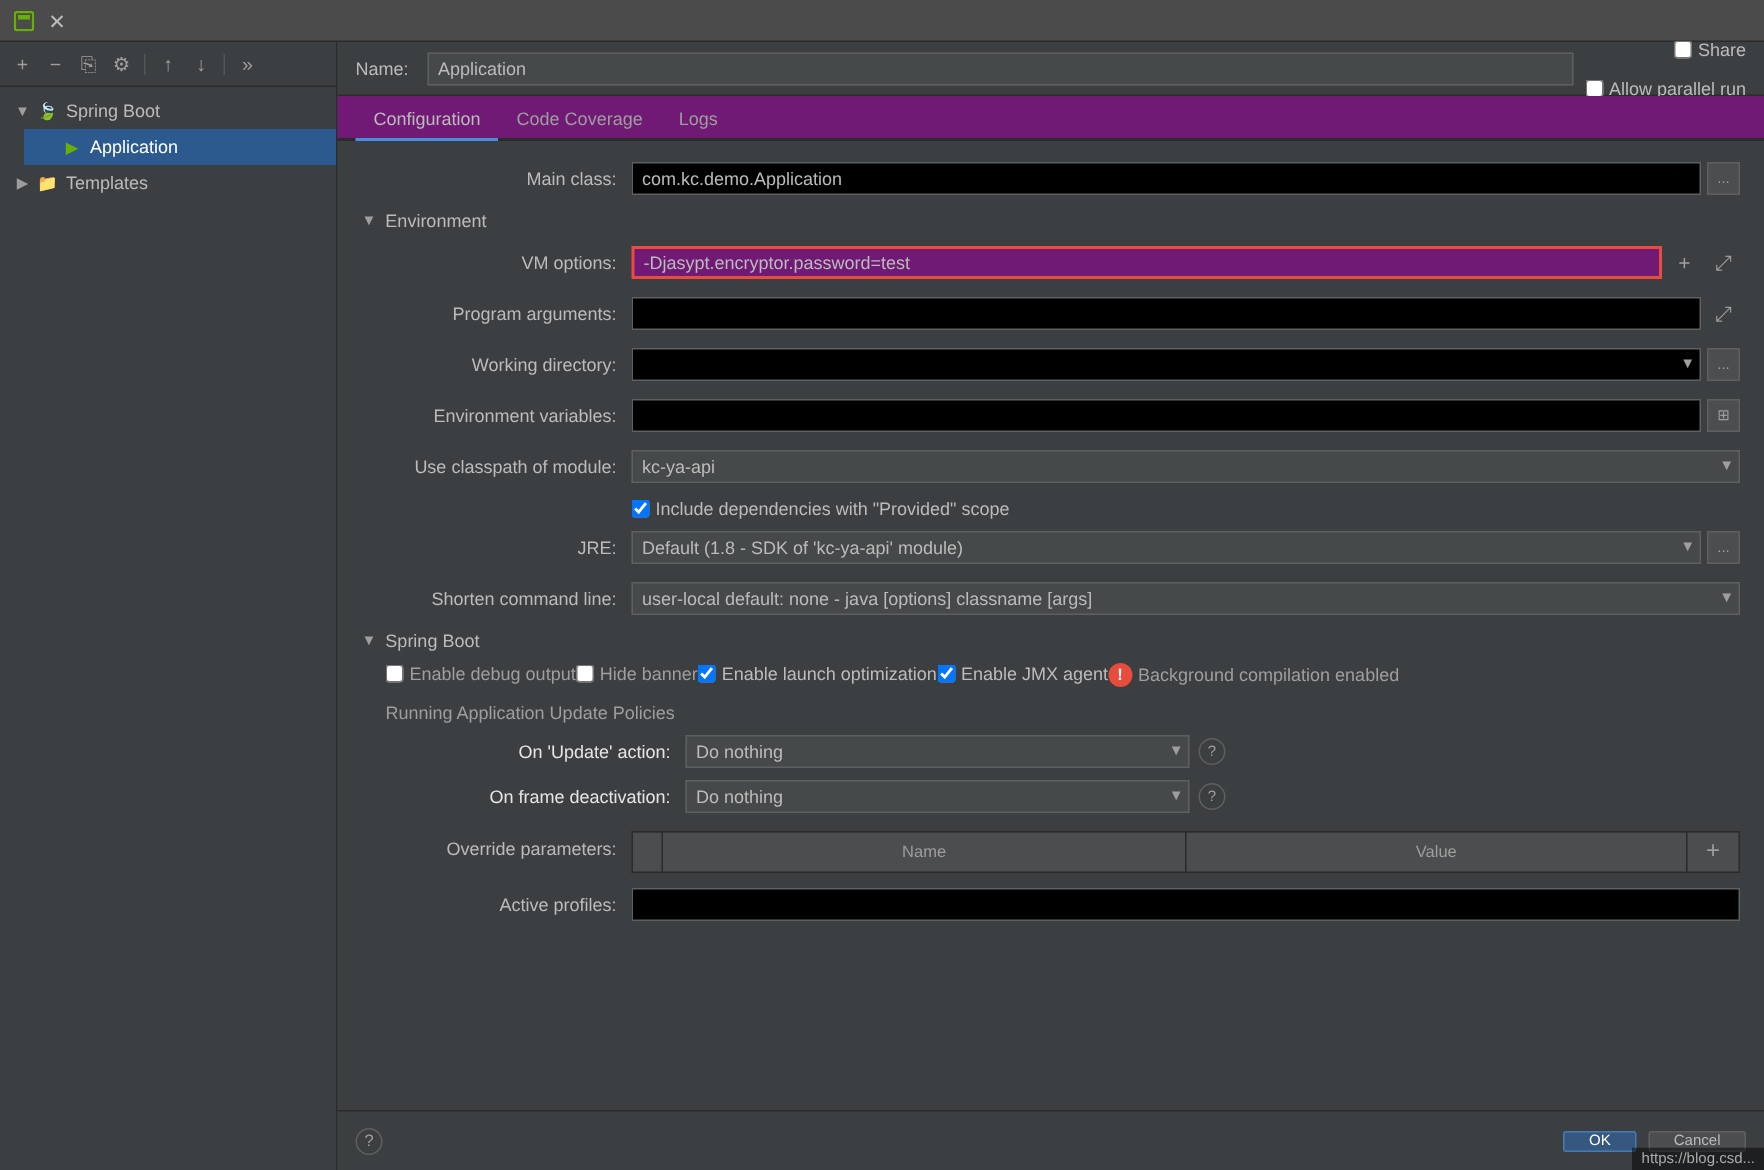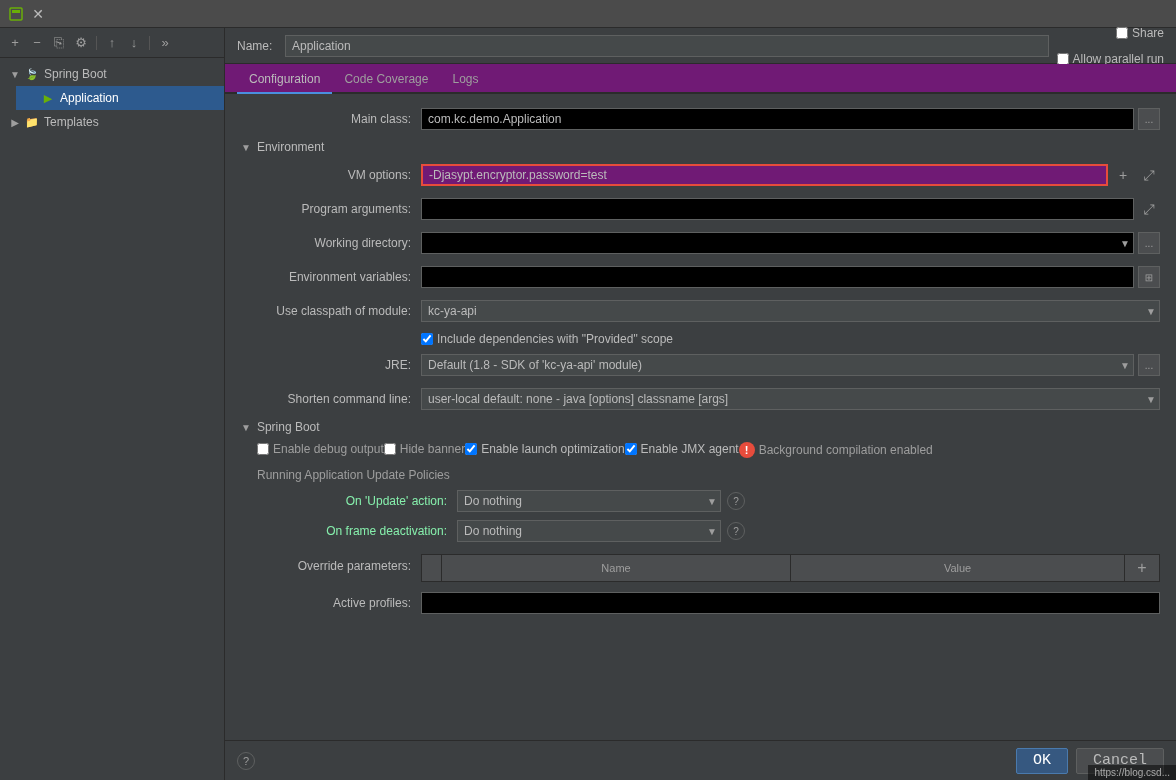--- a/index.html
+++ b/index.html
@@ -410,26 +410,26 @@
       margin-bottom: 8px;
     }
     .policy-row {
       display: flex;
       align-items: center;
       margin-bottom: 8px;
     }
     .policy-label {
       width: 200px;
       font-size: 12px;
-      color: #86efac;
+      color: #e5e5e5;
       text-align: right;
       padding-right: 10px;
     }
     .policy-select-wrap {
-      width: 264px;
+      width: 336px;
       position: relative;
       height: 22px;
     }
     .policy-select {
       width: 100%;
       height: 22px;
       background: #45494a;
       border: 1px solid #5e6060;
       color: #bbbbbb;
       font-size: 12px;
@@ -514,29 +514,28 @@
       border: 1px solid #5e6060;
       background: none;
       color: #9e9e9e;
       font-size: 11px;
       cursor: pointer;
       display: flex;
       align-items: center;
       justify-content: center;
     }
     .action-btn {
-      height: 26px;
+      height: 14px;
       padding: 0 16px;
       border: 1px solid #5e6060;
       background: #4b4d4f;
       color: #bbbbbb;
-      font-size: 15px;
+      font-size: 10px;
       cursor: pointer;
       border-radius: 2px;
-      font-family: Liberation Mono, monospace;
     }
     .action-btn.primary {
       background: #365880;
       border-color: #4a7aad;
       color: #ffffff;
     }
 
     
     .watermark {
       position: fixed;

